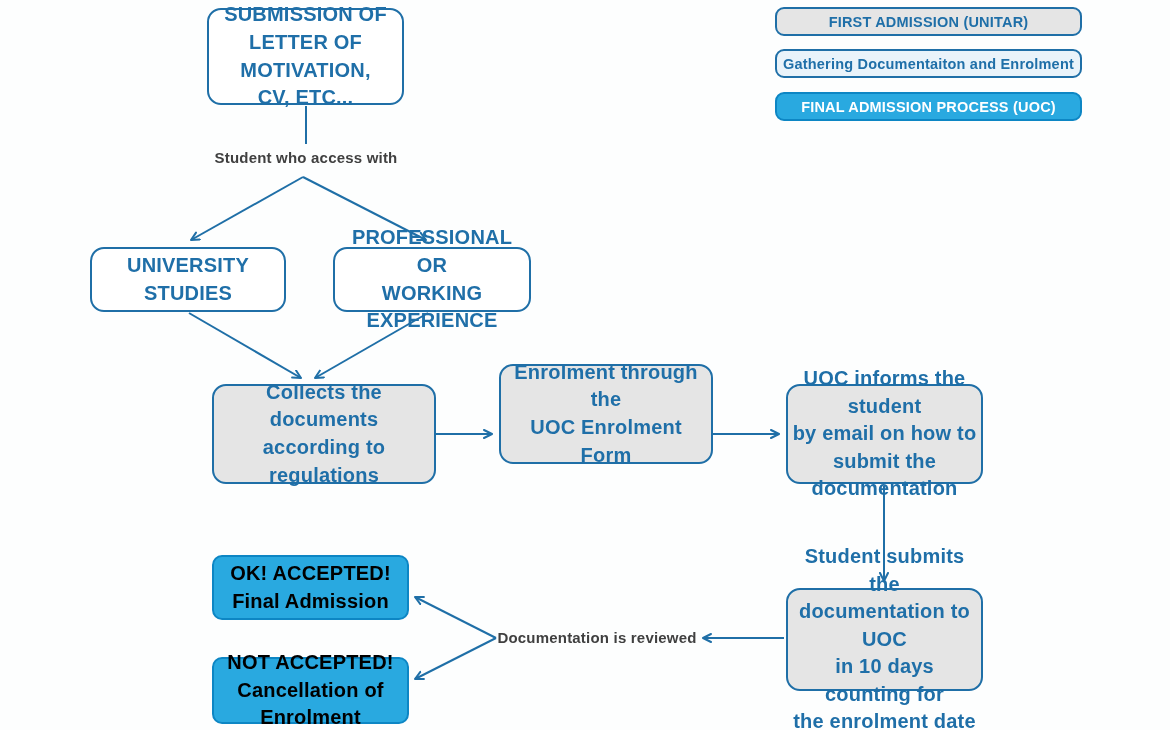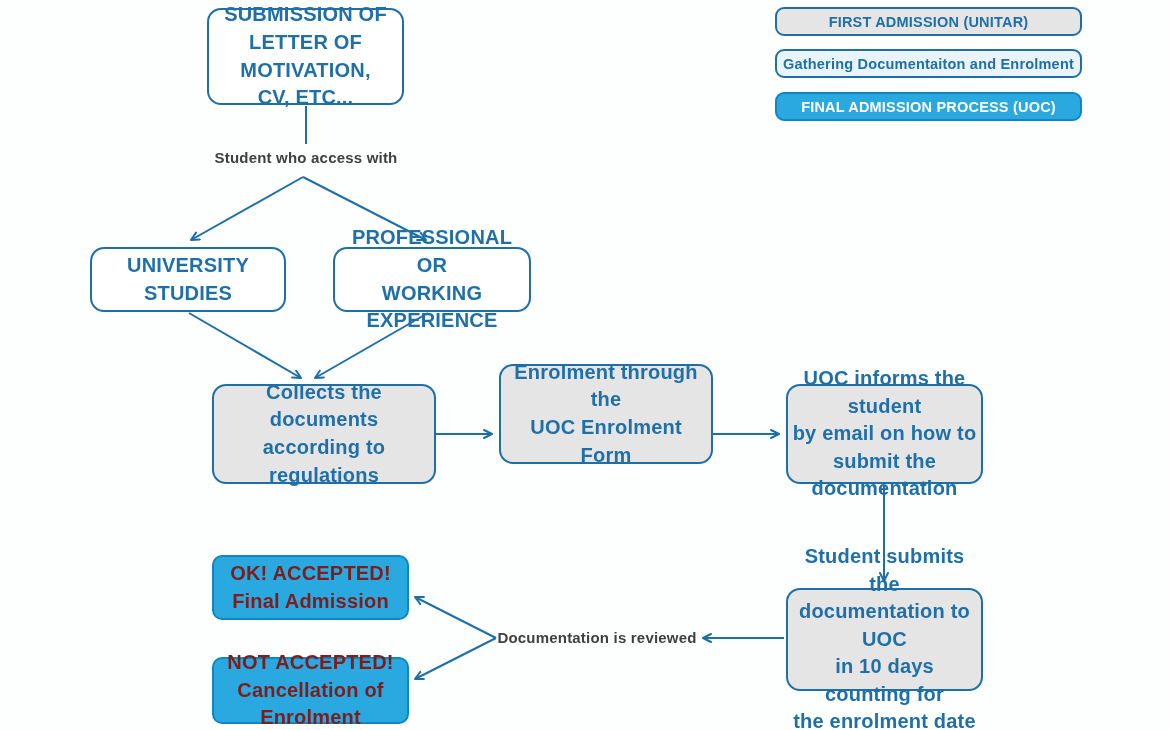--- a/index.html
+++ b/index.html
@@ -35,21 +35,21 @@
     align-items: center;
     justify-content: center;
     text-align: center;
     white-space: pre-line;
     padding: 2px 4px;
   }
   .node.light { background: #e5e5e5; }
   .node.filled {
     background: #29a9e0;
     border-color: #0d86c4;
-    color: #7f1d1d;
+    color: #000000;
     border-radius: 10px;
   }
   .flabel {
     position: absolute;
     color: #404040;
     font-size: 15px;
     font-weight: bold;
     letter-spacing: 0.2px;
     white-space: nowrap;
     transform: translateX(-50%);

